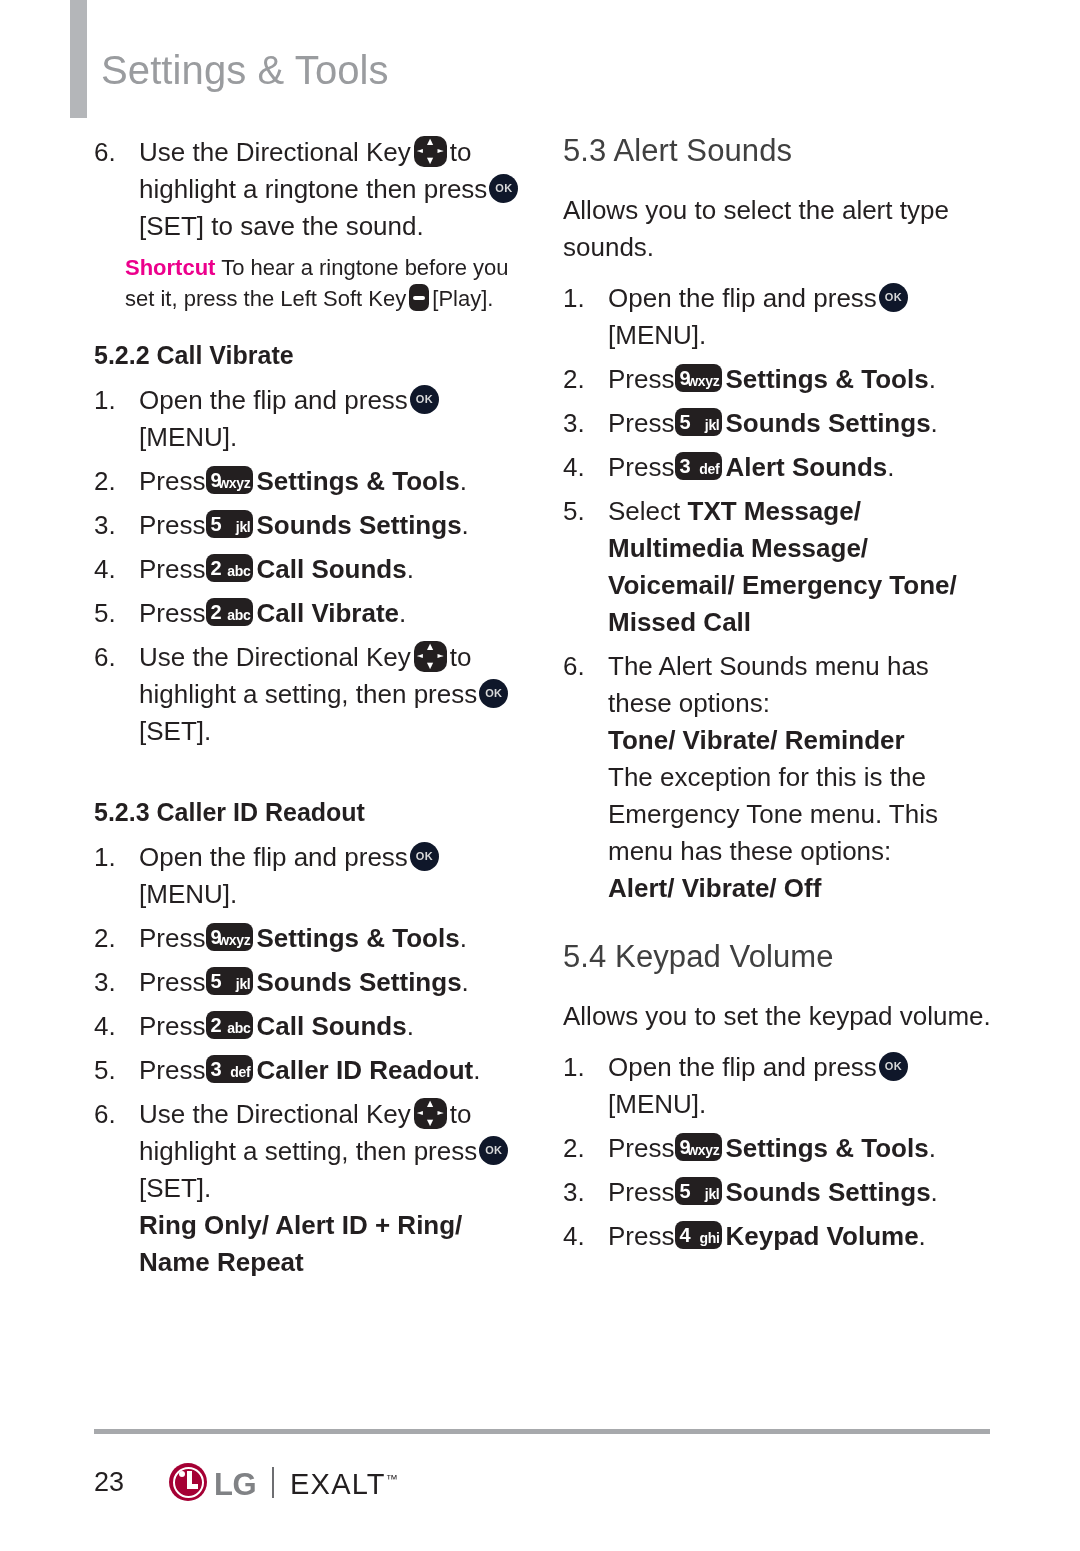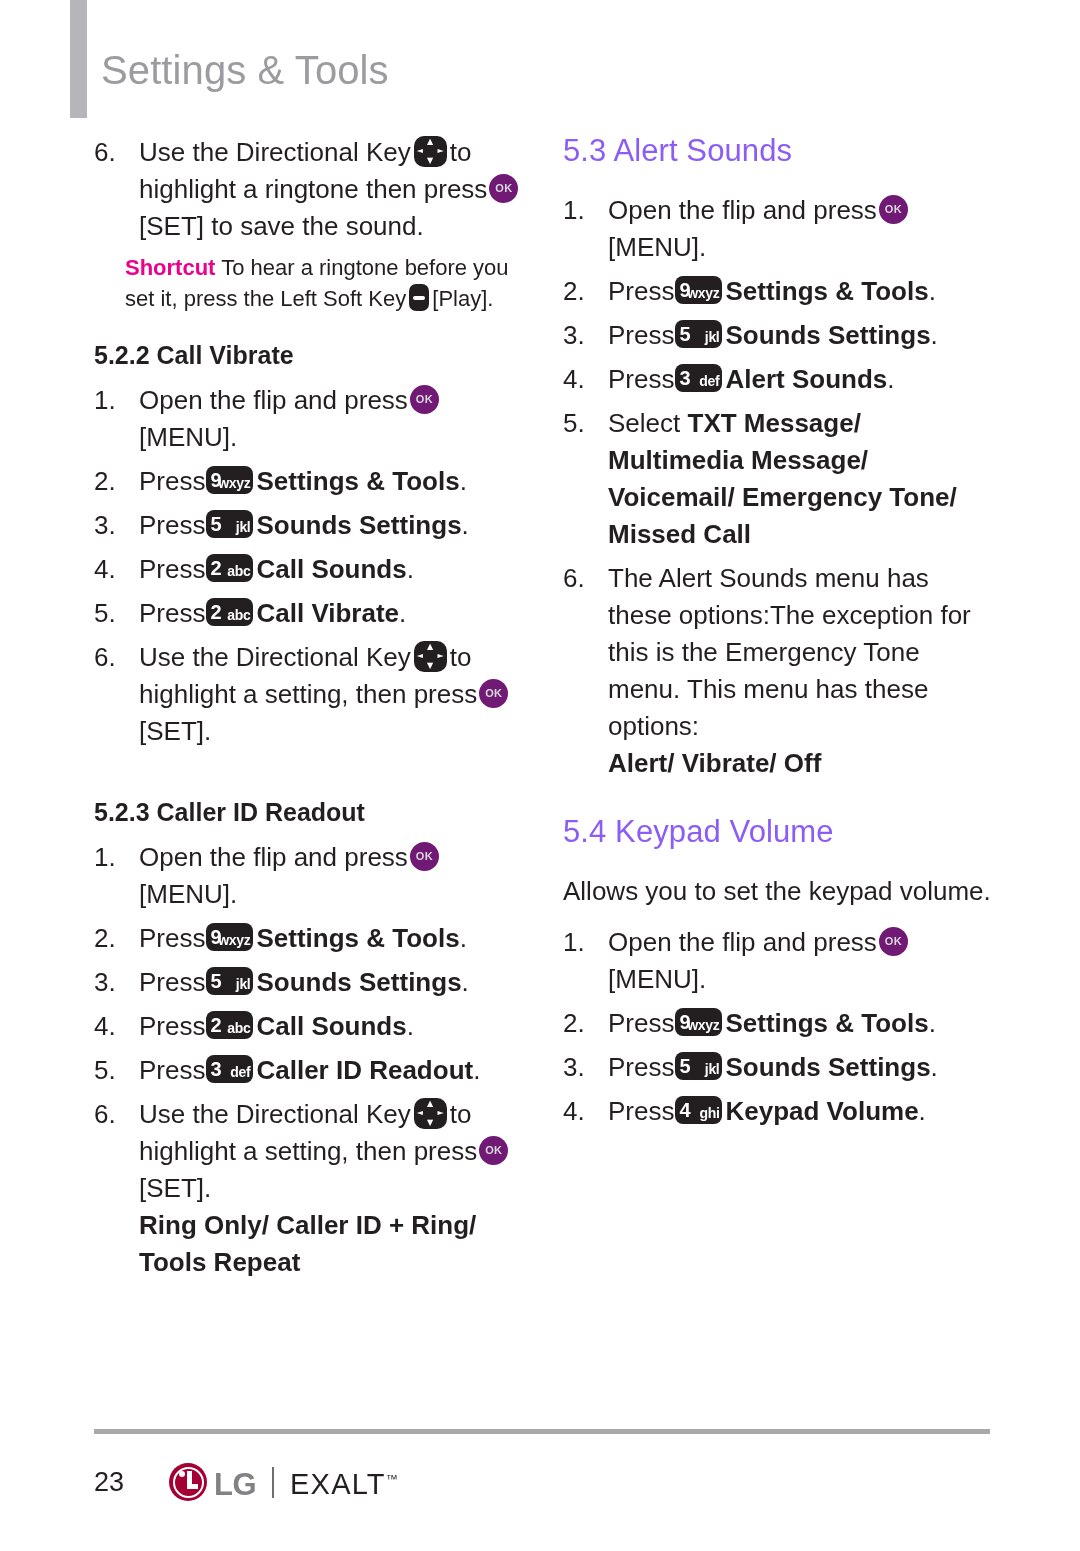--- a/index.html
+++ b/index.html
@@ -54,21 +54,21 @@
     width: 430px;
   }
   .col-left  { left: 94px;  }
   .col-right { left: 563px; }
 
   
   .sec-heading {
     font-size: 31px;
     line-height: 34px;
     font-weight: normal;
-    color: #8b5cf6;
+    color: #404040;
     margin: 0 0 24px 0;
     letter-spacing: 0.1px;
   }
   .sub-heading {
     font-size: 25px;
     line-height: 30px;
     font-weight: bold;
     color: #231f20;
     margin: 0 0 12px 0;
   }
@@ -118,21 +118,21 @@
   .icon {
     display: inline-block;
     vertical-align: -4px;
   }
 
   
   .ok-key {
     width: 29px;
     height: 29px;
     border-radius: 50%;
-    background: #701a75;
+    background: #0f172a;
     position: relative;
     vertical-align: -5px;
     margin: 0 2px;
   }
   .ok-key span {
     position: absolute;
     left: 0; right: 0;
     top: 8px;
     text-align: center;
     font-size: 11px;
@@ -392,28 +392,29 @@
       <span class="body"><span>Press</span><span class="icon num-key"><span class="d">2</span><span class="l">abc</span></span><b>Call Sounds</b><span>.</span></span>
     </div>
 
     <div class="step">
       <span class="num">5.</span>
       <span class="body"><span>Press</span><span class="icon num-key"><span class="d">3</span><span class="l">def</span></span><b>Caller ID Readout</b><span>.</span></span>
     </div>
 
     <div class="step">
       <span class="num">6.</span>
-      <span class="body"><span>Use the Directional Key</span><span class="icon dir-key"><i class="up">▲</i><i class="down">▼</i><i class="left">◄</i><i class="right">►</i></span><span>to highlight a setting, then press</span><span class="icon ok-key"><span>OK</span></span><span>[SET].</span><span class="opt-block">Ring Only/ Caller ID + Ring/ Tools Repeat</span></span>
+      <span class="body"><span>Use the Directional Key</span><span class="icon dir-key"><i class="up">▲</i><i class="down">▼</i><i class="left">◄</i><i class="right">►</i></span><span>to highlight a setting, then press</span><span class="icon ok-key"><span>OK</span></span><span>[SET].</span><span class="opt-block">Ring Only/ Alert ID + Ring/ Name Repeat</span></span>
     </div>
 
   </div>
 
   <div class="col col-right">
 
     <div class="sec-heading">5.3 Alert Sounds</div>
+    <div class="para">Allows you to select the alert type sounds.</div>
 
     <div class="step">
       <span class="num">1.</span>
       <span class="body"><span>Open the flip and press</span><span class="icon ok-key"><span>OK</span></span><span>[MENU].</span></span>
     </div>
 
     <div class="step">
       <span class="num">2.</span>
       <span class="body"><span>Press</span><span class="icon num-key"><span class="d">9</span><span class="l">wxyz</span></span><b>Settings &amp; Tools</b><span>.</span></span>
     </div>
@@ -428,21 +429,21 @@
       <span class="body"><span>Press</span><span class="icon num-key"><span class="d">3</span><span class="l">def</span></span><b>Alert Sounds</b><span>.</span></span>
     </div>
 
     <div class="step">
       <span class="num">5.</span>
       <span class="body"><span>Select</span> <b>TXT Message/ Multimedia Message/ Voicemail/ Emergency Tone/ Missed Call</b></span>
     </div>
 
     <div class="step">
       <span class="num">6.</span>
-      <span class="body"><span>The Alert Sounds menu has these options:</span><span>The exception for this is the Emergency Tone menu. This menu has these options:</span><span class="opt-block">Alert/ Vibrate/ Off</span></span>
+      <span class="body"><span>The Alert Sounds menu has these options:</span><span class="opt-block">Tone/ Vibrate/ Reminder</span><span>The exception for this is the Emergency Tone menu. This menu has these options:</span><span class="opt-block">Alert/ Vibrate/ Off</span></span>
     </div>
 
     <div class="spacer-md"></div>
 
     <div class="sec-heading">5.4 Keypad Volume</div>
     <div class="para">Allows you to set the keypad volume.</div>
 
     <div class="step">
       <span class="num">1.</span>
       <span class="body"><span>Open the flip and press</span><span class="icon ok-key"><span>OK</span></span><span>[MENU].</span></span>

